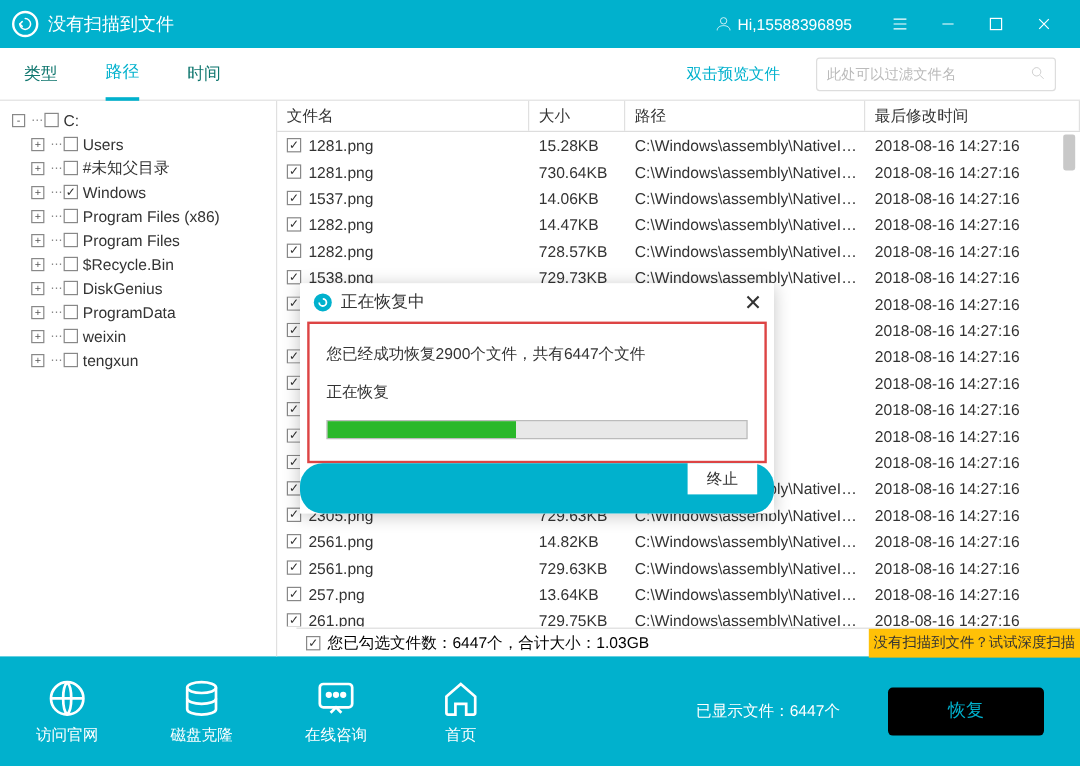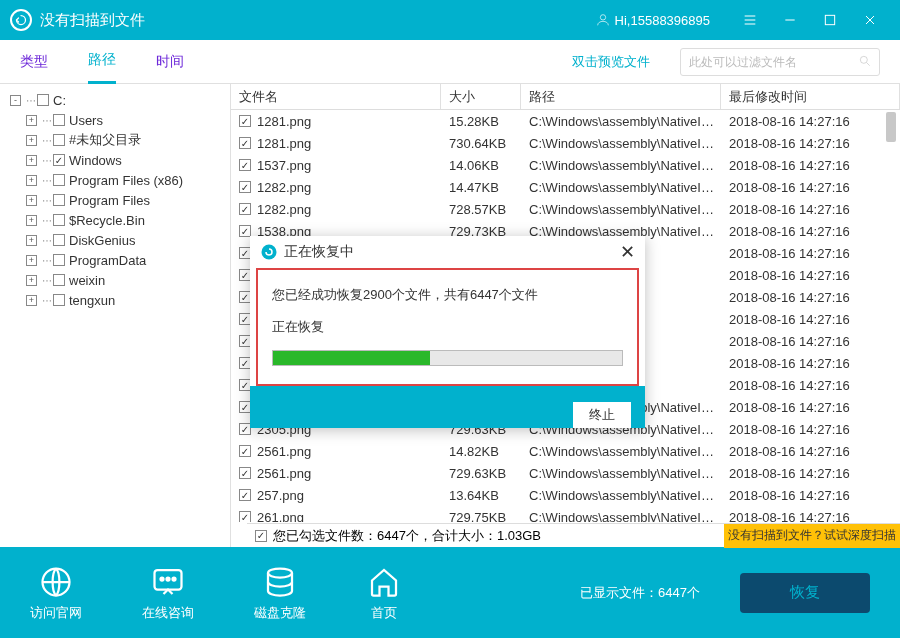--- a/index.html
+++ b/index.html
@@ -8,21 +8,21 @@
 .titlebar { height: 40px; background: #01b1cd; color: #fff; display: flex; align-items: center; padding: 0 10px; }
 .titlebar .logo { width: 22px; height: 22px; border: 2px solid #fff; border-radius: 50%; margin-right: 8px; display: flex; align-items: center; justify-content: center; }
 .titlebar .logo svg { width: 12px; height: 12px; }
 .titlebar .title { font-size: 15px; flex: 1; }
 .titlebar .user { display: flex; align-items: center; font-size: 13px; margin-right: 20px; }
 .titlebar .user svg { width: 16px; height: 16px; margin-right: 4px; }
 .titlebar .ctrl { width: 40px; height: 40px; display: flex; align-items: center; justify-content: center; cursor: pointer; }
 .titlebar .ctrl svg { width: 16px; height: 16px; stroke: #fff; stroke-width: 1.5; fill: none; }
 
 .tabbar { height: 44px; display: flex; align-items: center; padding: 0 20px; border-bottom: 1px solid #e0e0e0; }
-.tabbar .tab { margin-right: 40px; font-size: 14px; color: #6d28d9; padding: 12px 0; cursor: pointer; }
+.tabbar .tab { margin-right: 40px; font-size: 14px; color: #0f766e; padding: 12px 0; cursor: pointer; }
 .tabbar .tab.active { color: #01b1cd; border-bottom: 3px solid #01b1cd; }
 .tabbar .spacer { flex: 1; }
 .tabbar .preview-hint { color: #01b1cd; font-size: 13px; margin-right: 30px; }
 .tabbar .search { position: relative; }
 .tabbar .search input { width: 200px; height: 28px; border: 1px solid #ddd; border-radius: 3px; padding: 0 28px 0 8px; font-size: 12px; color: #333; }
 .tabbar .search input::placeholder { color: #bbb; }
 .tabbar .search svg { position: absolute; right: 8px; top: 6px; width: 14px; height: 14px; stroke: #bbb; fill: none; }
 
 .main { display: flex; height: 463px; }
 
@@ -53,31 +53,31 @@
 .summary { position: absolute; bottom: 0; left: 16px; right: 0; height: 24px; border-top: 1px solid #ddd; display: flex; align-items: center; font-size: 13px; }
 .summary .sel { padding-left: 8px; display: flex; align-items: center; }
 .summary .sel .cb { width: 12px; height: 12px; border: 1px solid #888; margin-right: 6px; display: inline-flex; align-items: center; justify-content: center; }
 .summary .sel .cb::after { content: "✓"; font-size: 10px; color: #333; }
 .summary .deep { margin-left: auto; background: #ffc107; color: #333; font-size: 12px; height: 24px; display: flex; align-items: center; padding: 0 4px; cursor: pointer; }
 
 .bottombar { height: 91px; background: #01b1cd; display: flex; align-items: center; padding: 0 30px; color: #fff; }
 .bottombar .btn { display: flex; flex-direction: column; align-items: center; margin-right: 60px; cursor: pointer; font-size: 13px; }
 .bottombar .btn svg { width: 36px; height: 36px; stroke: #fff; fill: none; stroke-width: 1.5; margin-bottom: 4px; }
 .bottombar .status { margin-left: auto; font-size: 13px; margin-right: 40px; }
-.bottombar .recover { width: 130px; height: 40px; background: #0c4a6e; color: #01b1cd; border-radius: 4px; display: flex; align-items: center; justify-content: center; font-size: 15px; cursor: pointer; }
+.bottombar .recover { width: 130px; height: 40px; background: #000000; color: #01b1cd; border-radius: 4px; display: flex; align-items: center; justify-content: center; font-size: 15px; cursor: pointer; }
 
 .dialog { position: absolute; left: 250px; top: 236px; width: 395px; background: #fff; box-shadow: 0 2px 14px rgba(0,0,0,0.25); }
 .dialog .d-title { height: 32px; display: flex; align-items: center; padding: 0 10px; font-size: 14px; color: #333; }
 .dialog .d-title svg { width: 18px; height: 18px; margin-right: 6px; }
 .dialog .d-close { margin-left: auto; cursor: pointer; font-size: 18px; color: #333; }
 .dialog .d-body { border: 2px solid #d44; margin: 0 6px; padding: 16px 14px 18px; }
 .dialog .d-body .line { font-size: 13px; color: #333; margin-bottom: 14px; }
 .dialog .progress { height: 16px; border: 1px solid #bbb; background: #e8e8e8; position: relative; }
 .dialog .progress .bar { position: absolute; left: 0; top: 0; bottom: 0; background: #2ab82a; }
-.dialog .d-foot { background: #01b1cd; height: 42px; display: flex; align-items: flex-end; justify-content: flex-end; padding: 0 14px; }
+.dialog .d-foot { background: #01b1cd; height: 42px; display: flex; align-items: flex-start; justify-content: flex-end; padding: 0 14px; border-radius: 19px; }
 .dialog .d-foot .stop { background: #fff; color: #333; font-size: 13px; padding: 4px 16px; cursor: pointer; }
 </style>
 </head>
 <body>
 
 <div class="titlebar">
   <div class="logo">
     <svg viewBox="0 0 24 24">
         <path d="M3 12a9 9 0 1 0 9-9" stroke="#fff" stroke-width="2.5" fill="none" stroke-linecap="round"></path>
         <path d="M7 8l-4 4 4 4" stroke="#fff" stroke-width="2.5" fill="none" stroke-linecap="round"></path>
@@ -405,38 +405,38 @@
 <div class="bottombar">
   <div class="btn">
     <svg viewBox="0 0 24 24">
         <circle cx="12" cy="12" r="9"></circle>
         <path d="M3 12h18M12 3c3 3 3 15 0 18M12 3c-3 3-3 15 0 18"></path>
       </svg>
     <span>访问官网</span>
   </div>
   <div class="btn">
     <svg viewBox="0 0 24 24">
+        <ellipse cx="12" cy="6" rx="8" ry="3"></ellipse>
+        <path d="M4 6v12c0 1.7 3.6 3 8 3s8-1.3 8-3V6"></path>
+        <path d="M4 12c0 1.7 3.6 3 8 3s8-1.3 8-3"></path>
+      </svg>
+    <span>磁盘克隆</span>
+  </div>
+  <div class="btn">
+    <svg viewBox="0 0 24 24">
         <rect x="3" y="4" width="18" height="13" rx="2"></rect>
         <path d="M9 20l3-3 3 3"></path>
         <circle cx="8" cy="10" r="1" fill="#fff"></circle>
         <circle cx="12" cy="10" r="1" fill="#fff"></circle>
         <circle cx="16" cy="10" r="1" fill="#fff"></circle>
       </svg>
     <span>在线咨询</span>
   </div>
   <div class="btn">
     <svg viewBox="0 0 24 24">
-        <ellipse cx="12" cy="6" rx="8" ry="3"></ellipse>
-        <path d="M4 6v12c0 1.7 3.6 3 8 3s8-1.3 8-3V6"></path>
-        <path d="M4 12c0 1.7 3.6 3 8 3s8-1.3 8-3"></path>
-      </svg>
-    <span>磁盘克隆</span>
-  </div>
-  <div class="btn">
-    <svg viewBox="0 0 24 24">
         <path d="M4 11l8-7 8 7v9a1 1 0 0 1-1 1h-4v-6h-6v6H5a1 1 0 0 1-1-1z"></path>
       </svg>
     <span>首页</span>
   </div>
   <div class="status">已显示文件：6447个</div>
   <div class="recover">恢复</div>
 </div>
 
 <div class="dialog">
   <div class="d-title">

